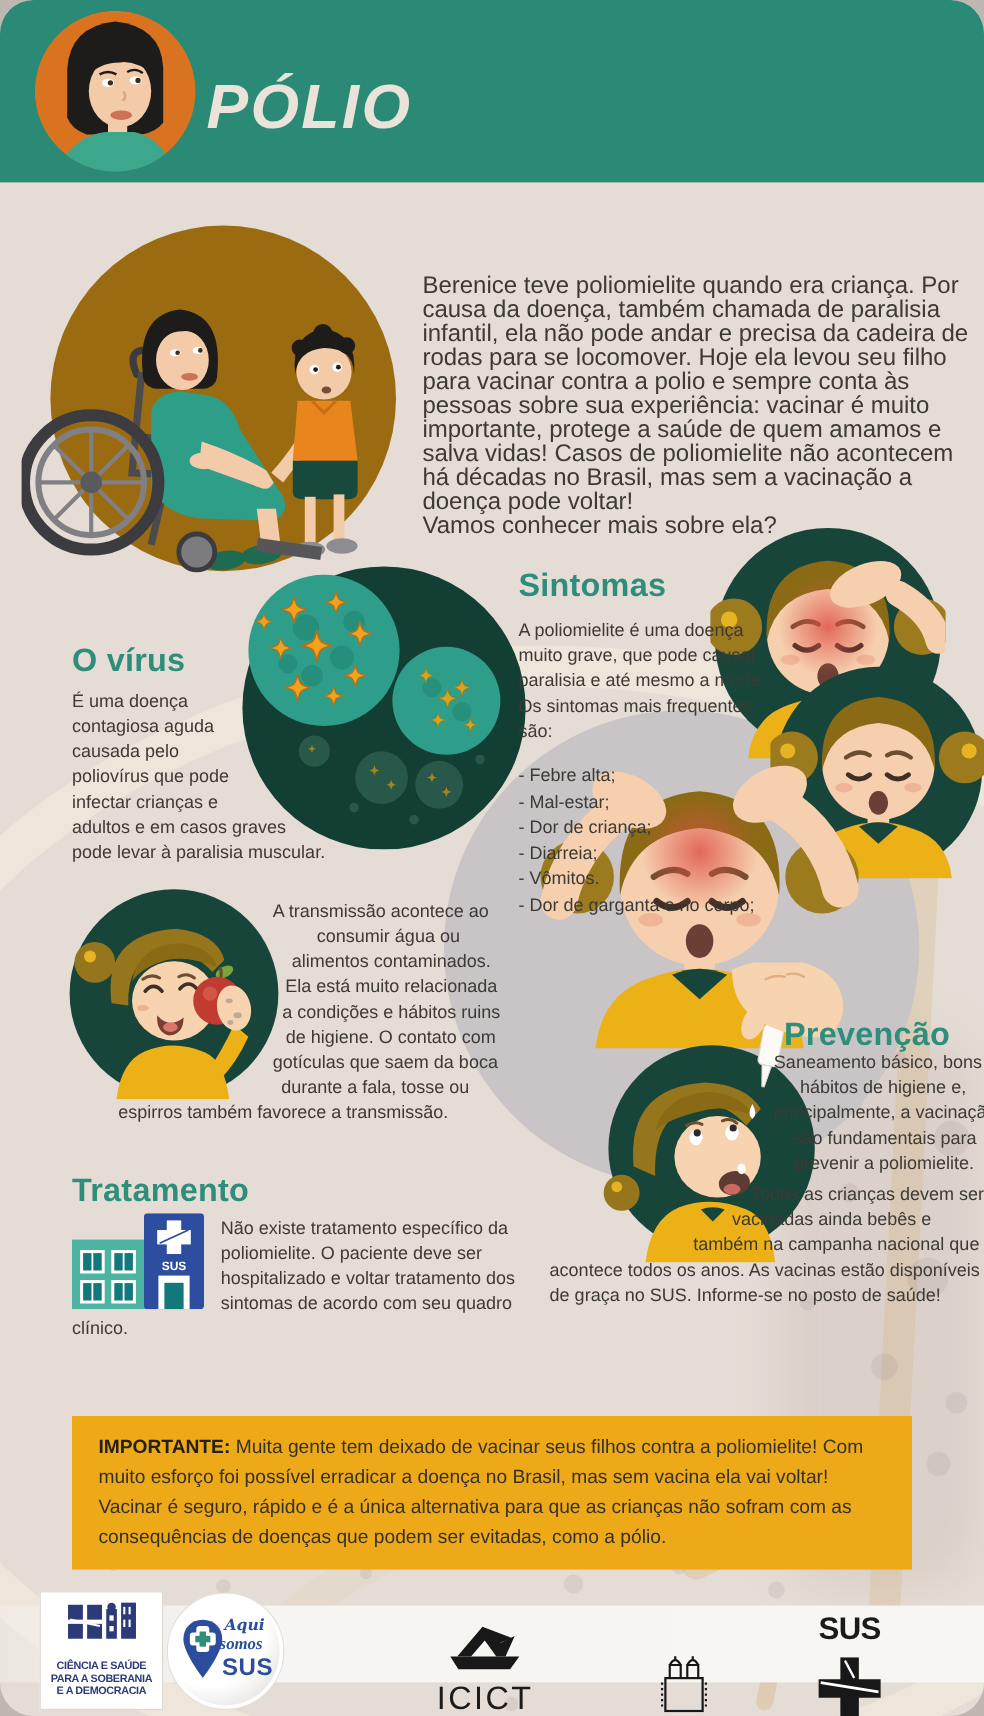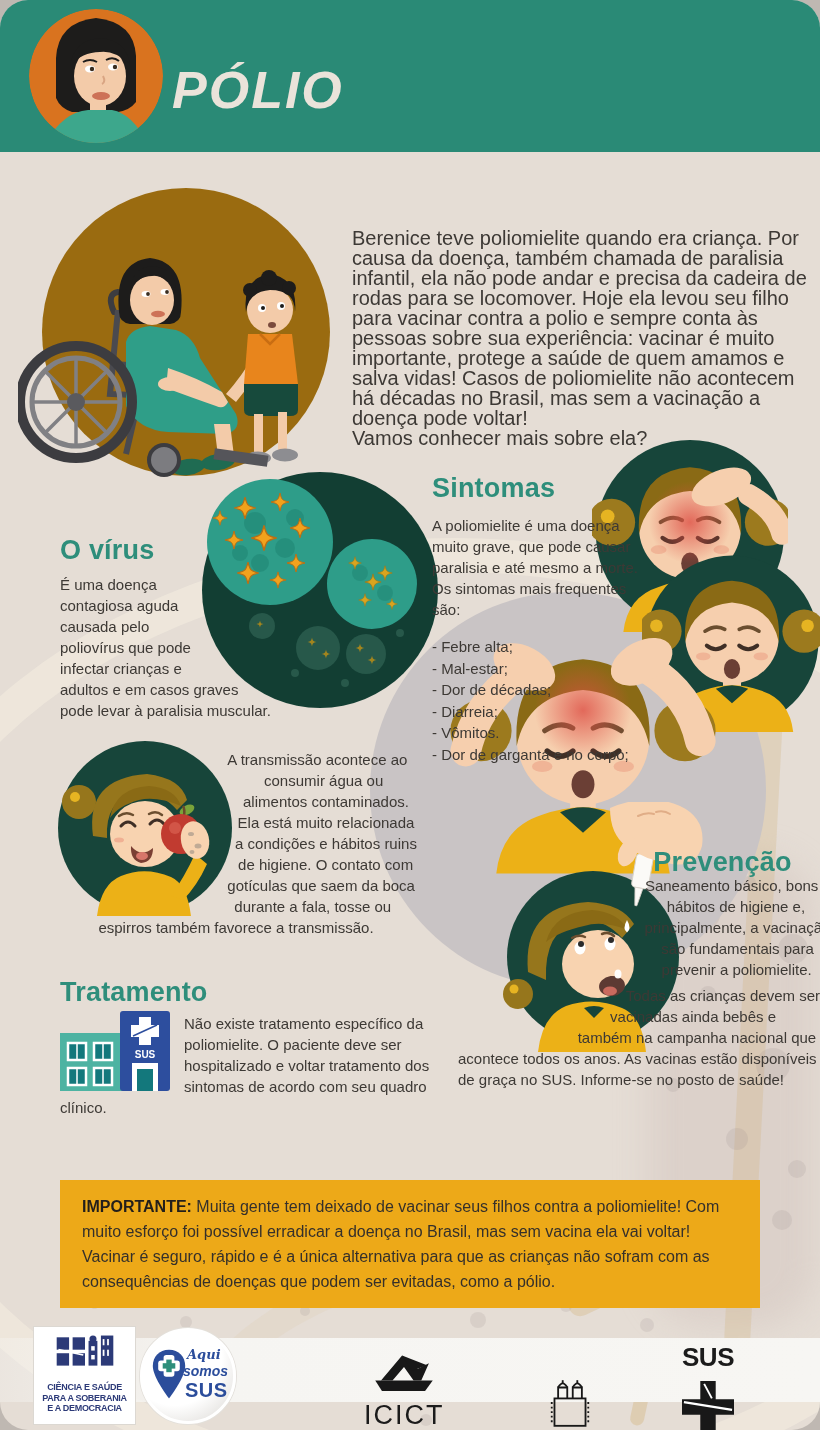--- a/index.html
+++ b/index.html
@@ -56,21 +56,21 @@
         background:linear-gradient(90deg,rgba(246,245,242,.35),#f6f5f2 25%,#f7f6f3);}
   .logo{position:absolute;z-index:6;}
   .logo1{left:33px;top:1326px;width:103px;height:99px;background:#fff;border:1px solid #dcd8d2;
          box-sizing:border-box;text-align:center;}
   .logo1 .l1t{font-size:9px;line-height:10.5px;font-weight:700;color:#2c3a78;letter-spacing:-.3px;}
   .logo2{left:140px;top:1328px;width:96px;height:96px;border-radius:50%;
          background:radial-gradient(circle at 35% 30%,#ffffff 55%,#d8d5d1);
          border:3px solid #fff;box-sizing:border-box;box-shadow:0 0 0 1px #e3e0db;}
   .logo2 span{position:absolute;color:#2b4d9b;}
   .l2-aqui{left:44px;top:16px;font-family:"DejaVu Serif",serif;font-style:italic;font-weight:700;font-size:13px;}
-  .l2-somos{left:40px;top:32px;font-family:Liberation Sans, sans-serif;font-style:italic;font-weight:700;font-size:14px;}
+  .l2-somos{left:40px;top:32px;font-family:Liberation Serif, serif;font-style:italic;font-weight:700;font-size:14px;}
   .l2-sus{left:42px;top:48px;font-size:20px;font-weight:800;letter-spacing:.5px;}
   .logo-row{display:flex;align-items:center;gap:8px;color:#1b1b1b;flex-direction:column;}
   .logo3{left:364px;top:1346px;}
   .logo3 .lt{font-size:27px;letter-spacing:2px;font-weight:500;}
   .logo4{left:522px;top:1376px;}
   .logo4 .lt{font-size:21px;font-weight:700;letter-spacing:.5px;}
   .logo5{left:682px;top:1342px;}
   .logo5 .lt{font-size:26px;font-weight:800;letter-spacing:-.5px;}
 </style>
 </head>
@@ -293,21 +293,21 @@
     <ellipse cx="73" cy="17" rx="13" ry="8" fill="#f6cfae" transform="rotate(-28 73 17)"></ellipse>
   </svg>
 
   <div class="txt sint-sec">
     <h2>Sintomas</h2>
     <p class="p1">A poliomielite é uma doença muito grave, que pode causar paralisia e até mesmo a morte.</p>
     <p class="p2">Os sintomas mais frequentes são:</p>
     <ul>
       <li>- Febre alta;</li>
       <li>- Mal-estar;</li>
-      <li>- Dor de décadas;</li>
+      <li>- Dor de criança;</li>
       <li>- Diarreia;</li>
       <li>- Vômitos.</li>
       <li>- Dor de garganta e no corpo;</li>
     </ul>
   </div>
 
   <div class="txt trans-sec">
     <div class="trans-fig">
       <svg width="180" height="180" viewBox="0 0 180 180">
         <circle cx="90" cy="92" r="87" fill="#17453a"></circle>

